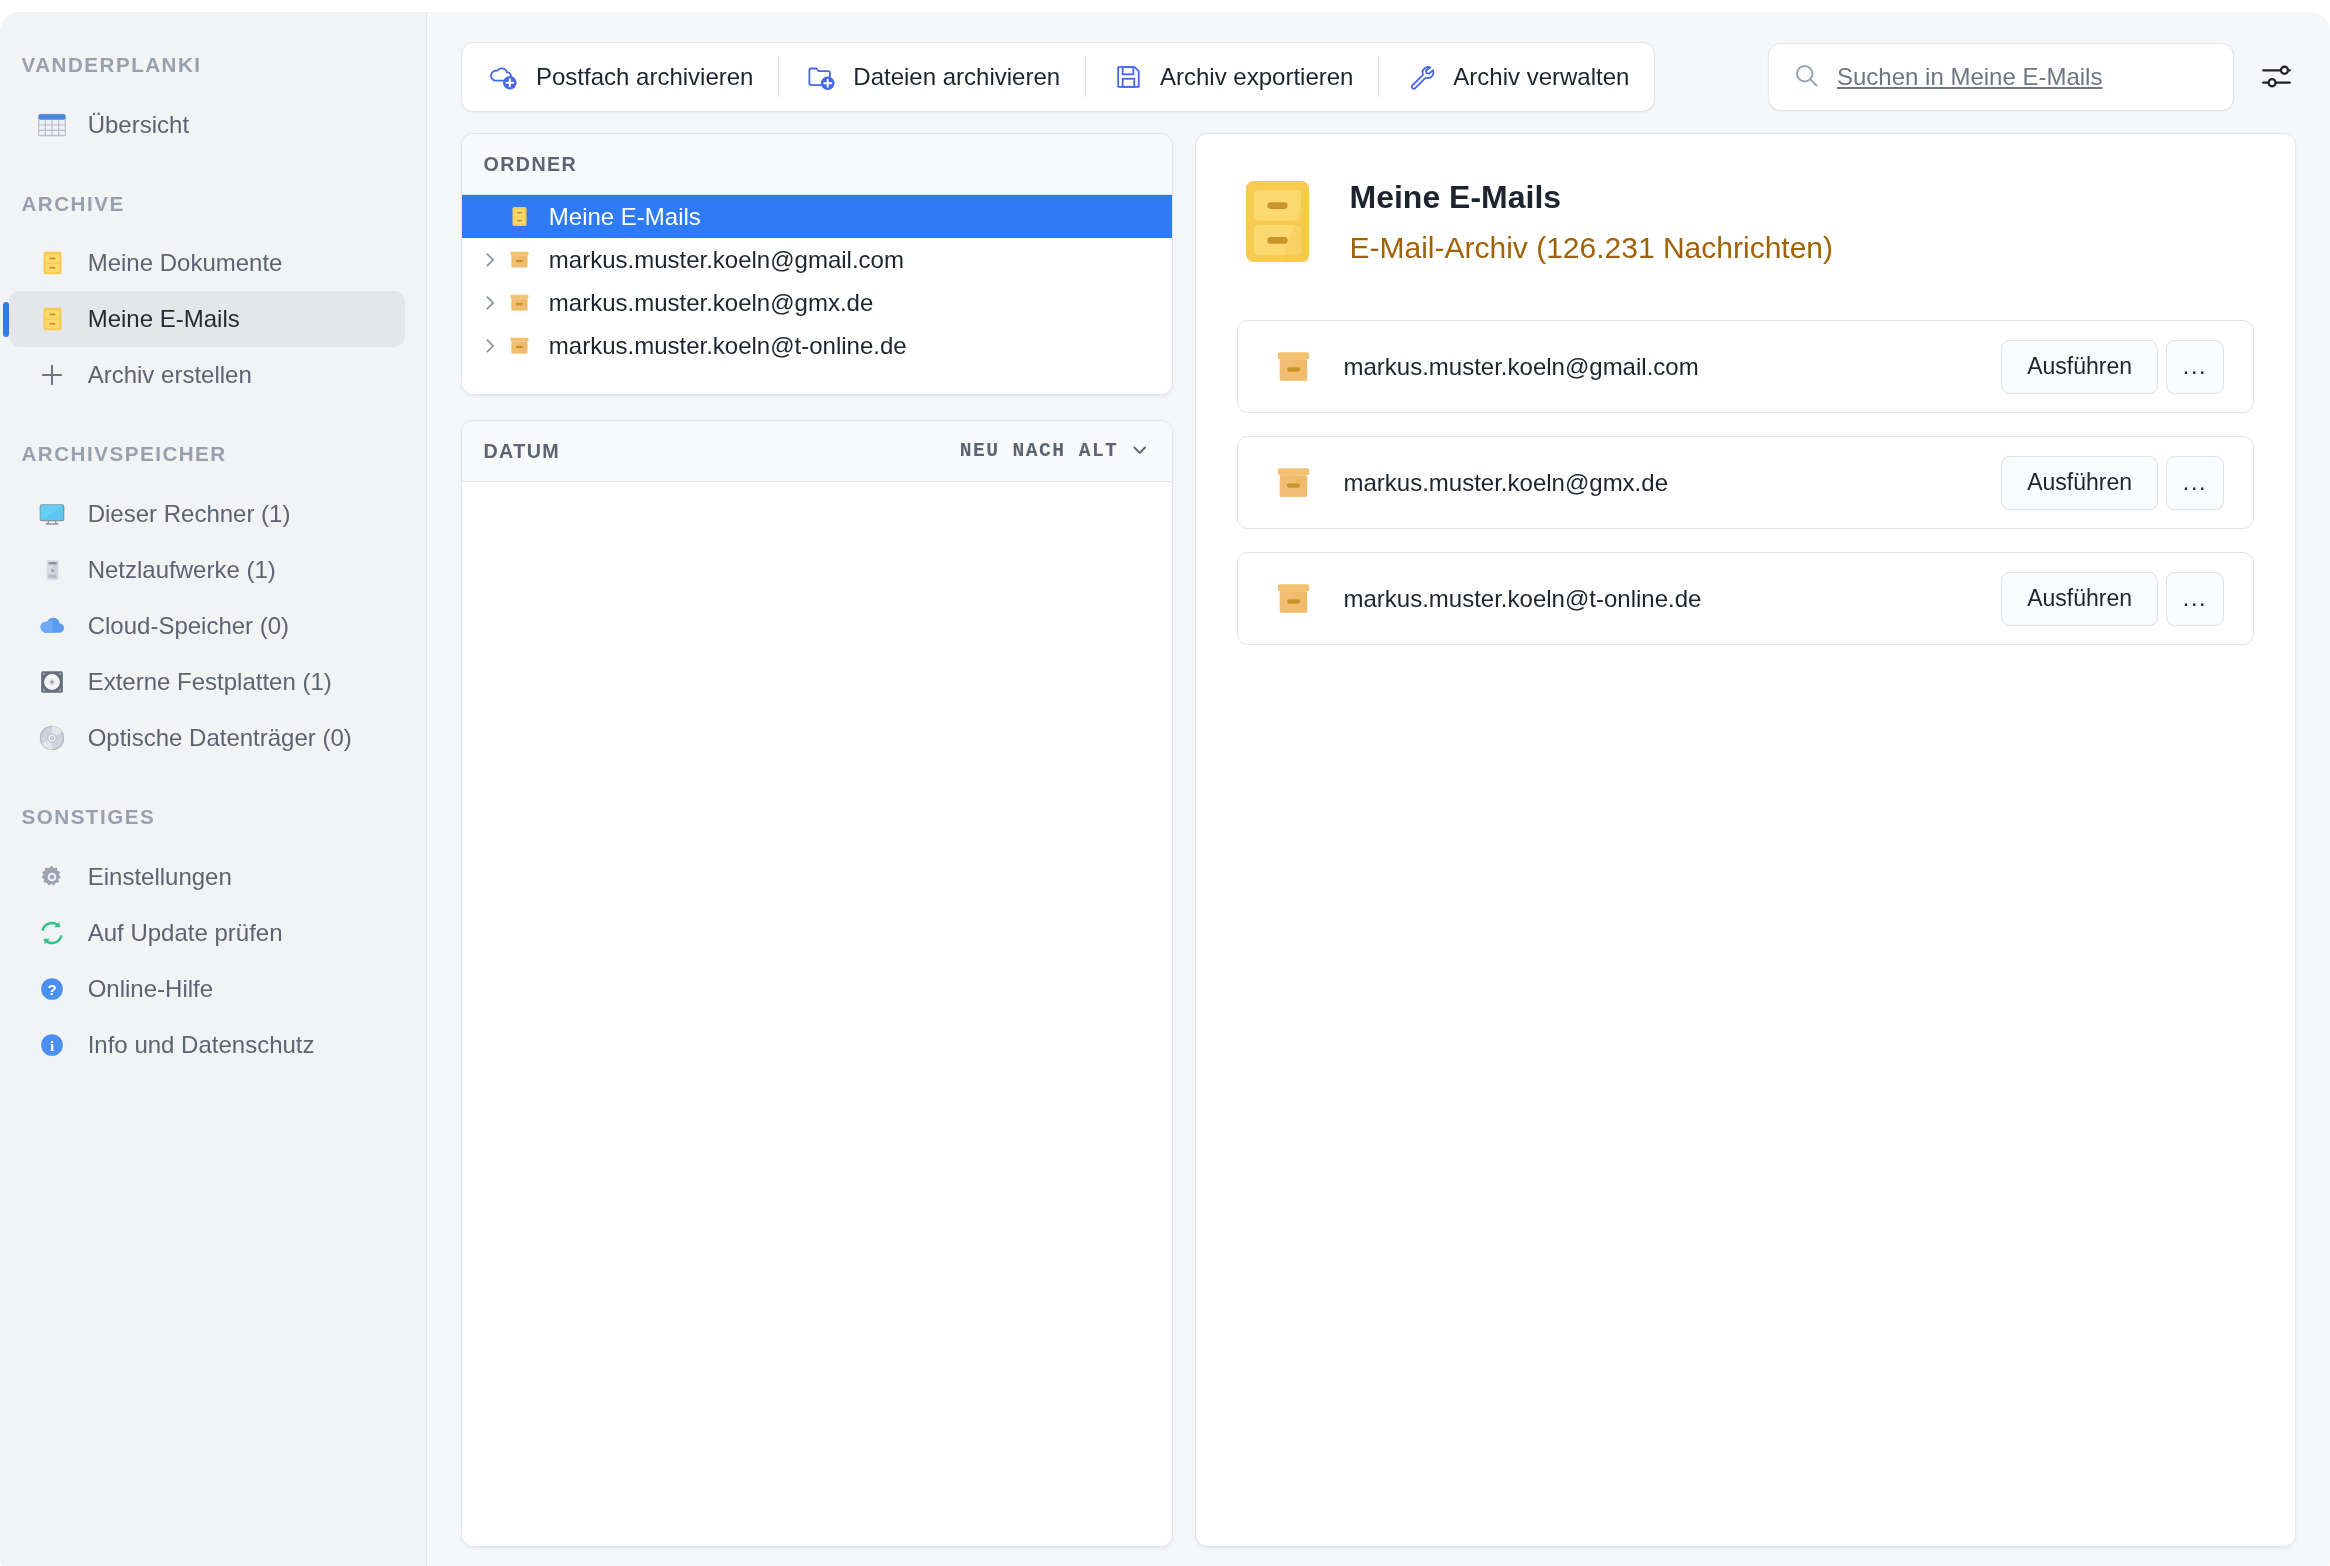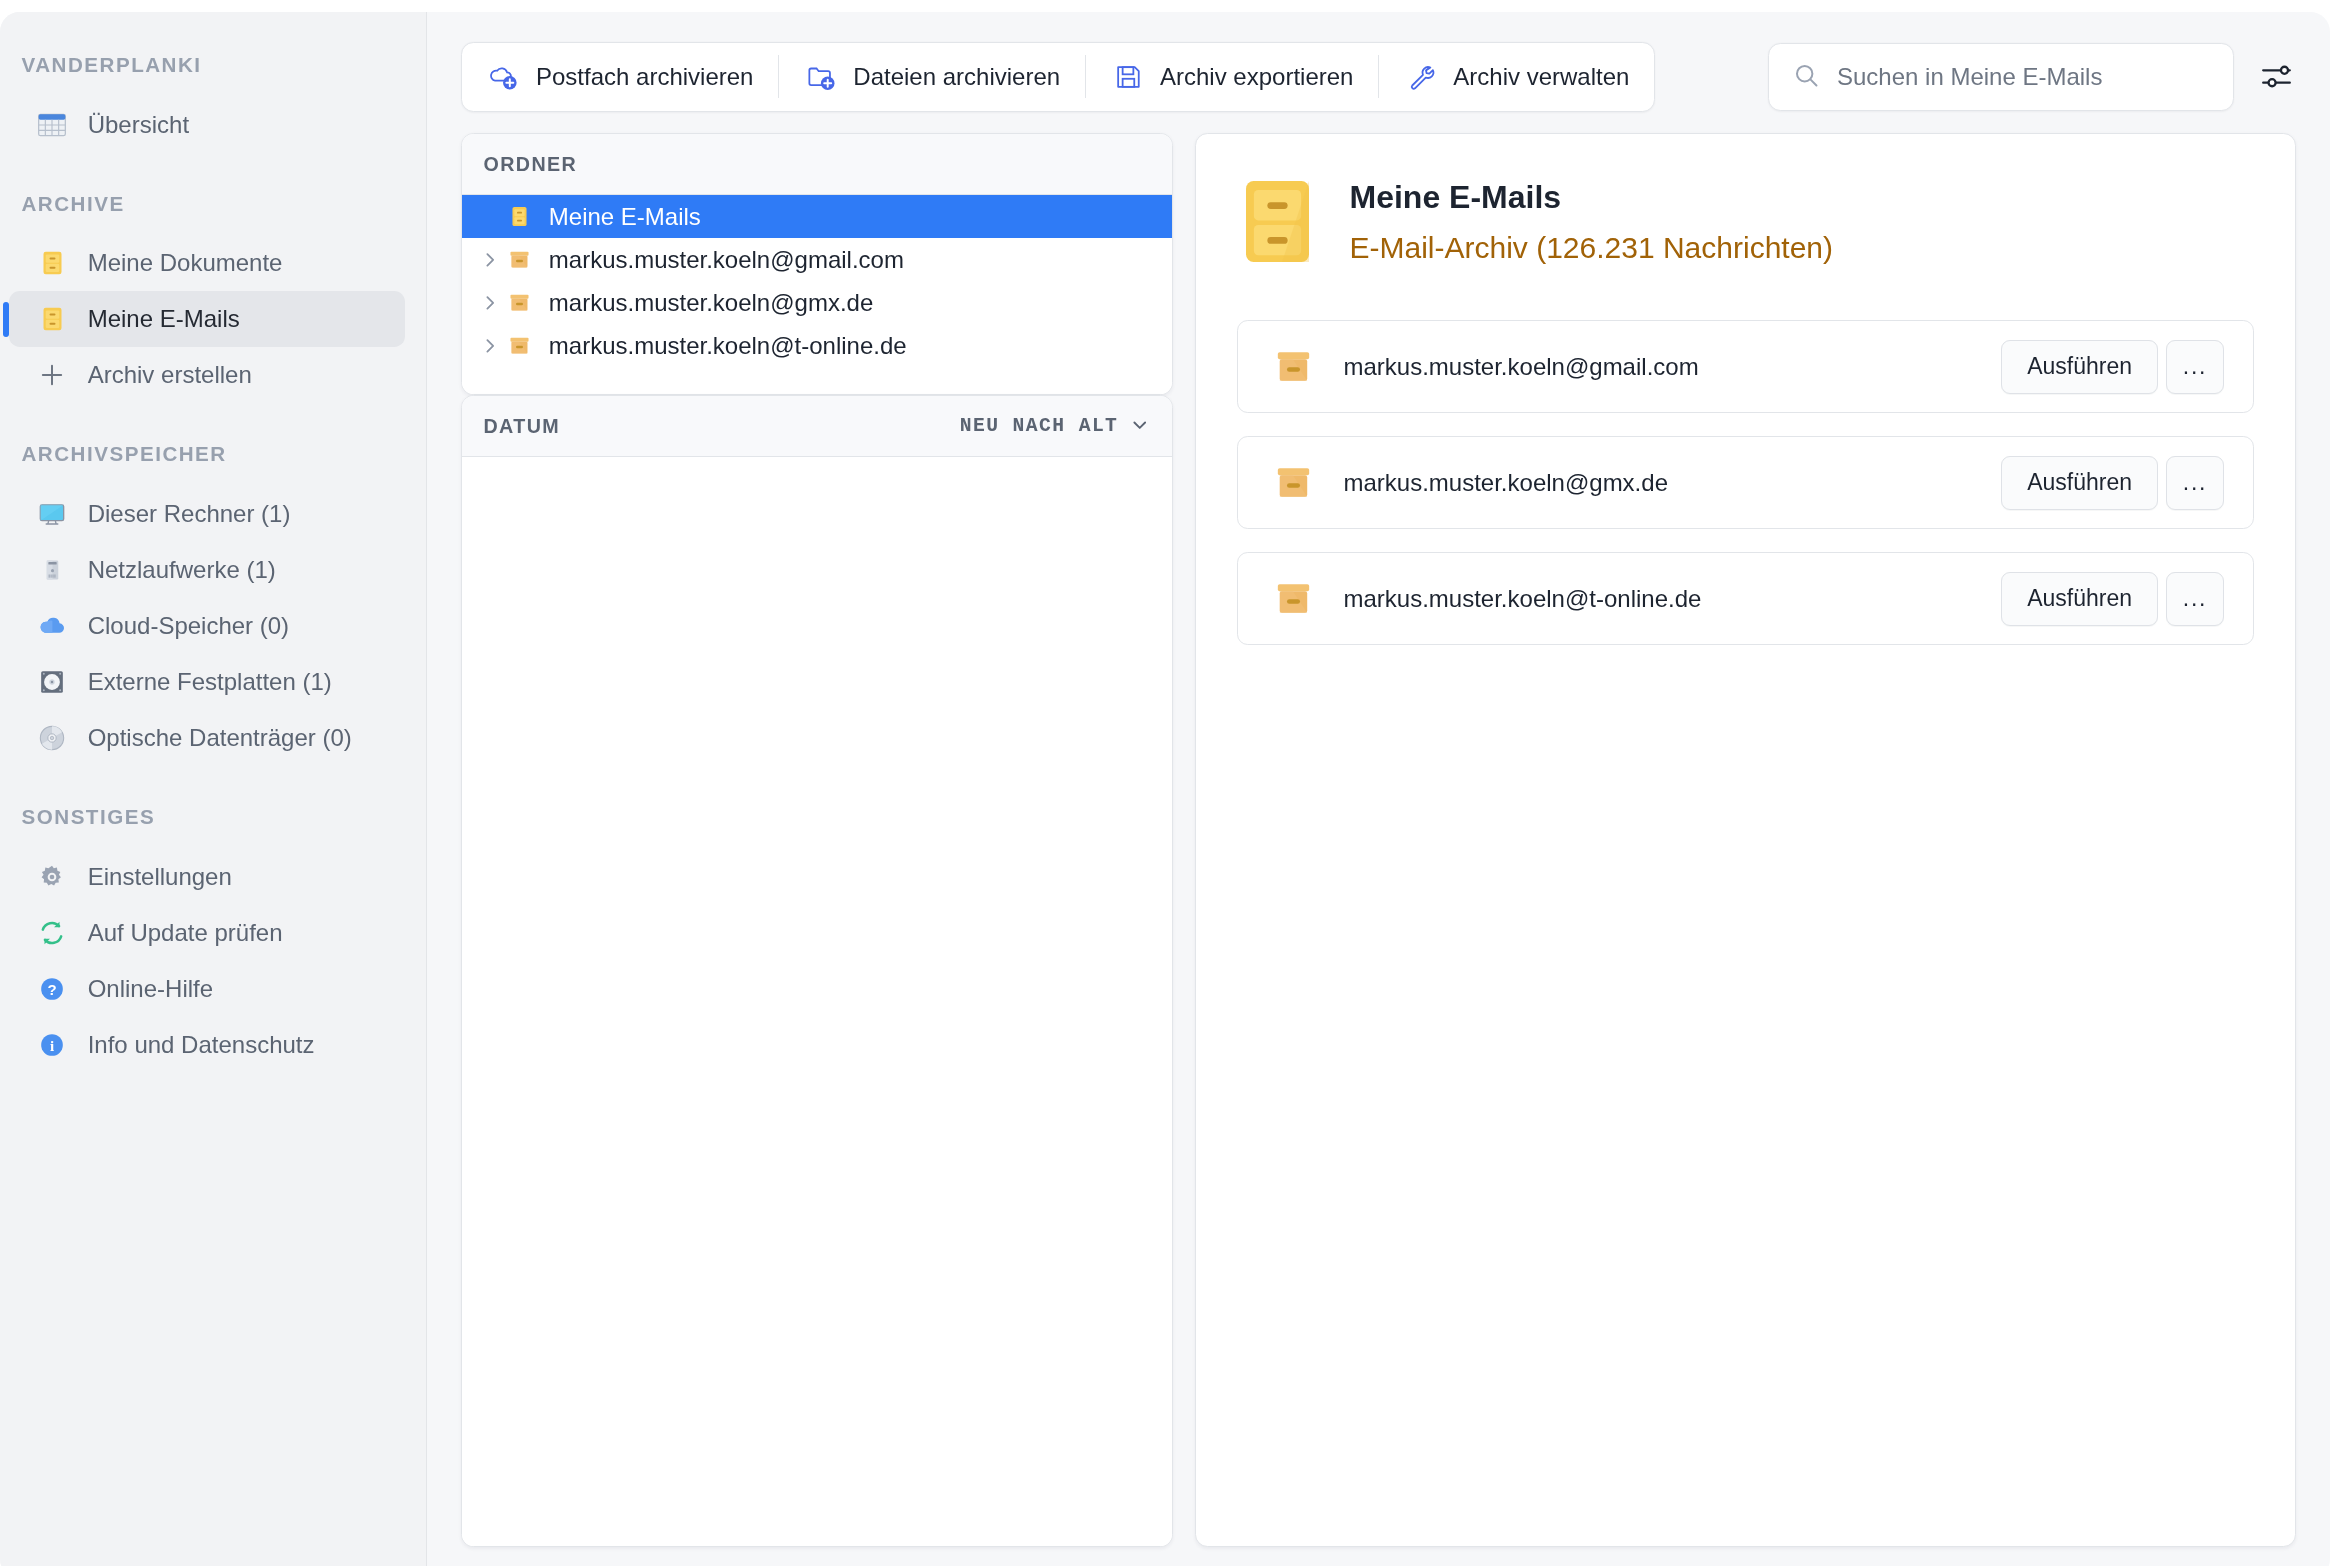--- a/index.html
+++ b/index.html
@@ -140,35 +140,37 @@
     align-items: center;
     gap: 16px;
     padding: 0 23px;
     box-sizing: border-box;
     box-shadow: 0 0.9px 1.8px rgba(30,40,60,0.05);
   }
   .search-ph {
     font-size: 24px;
     color: #6e7embed;
     color: #6e7683;
+    text-decoration: underline;
   }
   .filter-ico { width: 39px; height: 39px; cursor: pointer; }
 
   
   .content {
     display: flex;
     gap: 21.5px;
     padding: 21.5px 34px 34px 34px;
     box-sizing: border-box;
     height: calc(100% - 98px);
   }
   .col-left {
     flex: 0 0 712px;
     display: flex;
     flex-direction: column;
+    gap: 25px;
   }
   .panel {
     background: #ffffff;
     border: 0.9px solid #e2e5e9;
     border-radius: 12.5px;
     box-shadow: 0 1.8px 3.6px rgba(30,40,60,0.06);
     overflow: hidden;
     display: flex;
     flex-direction: column;
   }

